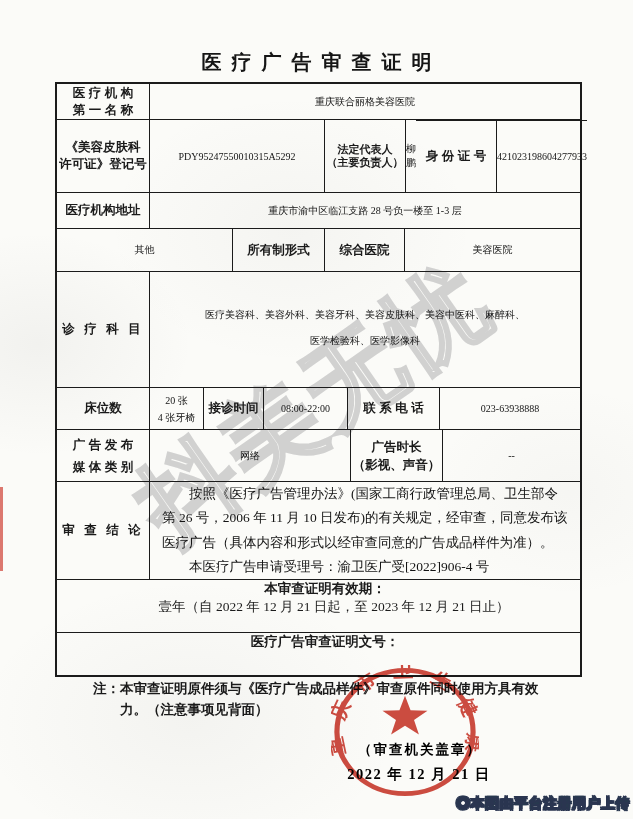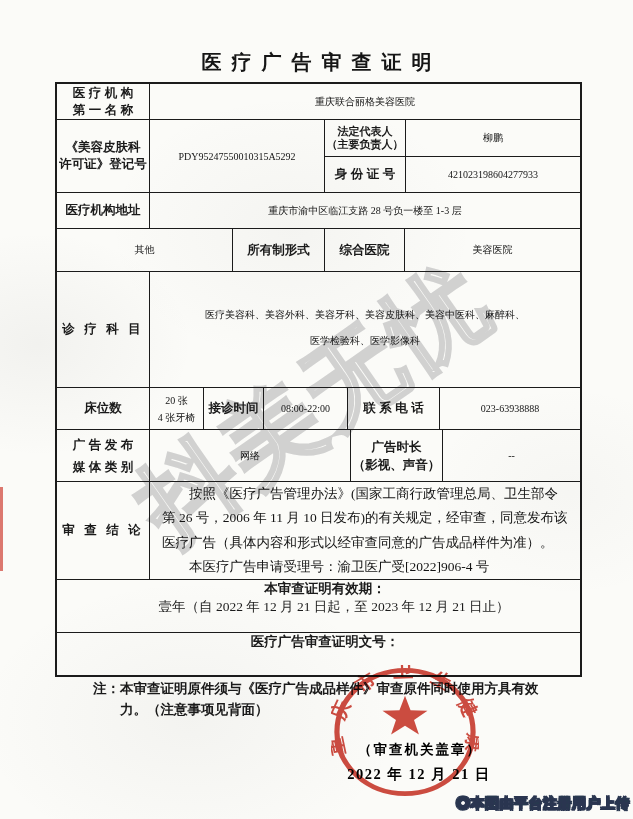--- a/index.html
+++ b/index.html
@@ -31,21 +31,21 @@
   .row + .row { border-top:1.5px solid #1b1b1b; }
   .cell { display:flex; align-items:center; justify-content:center; text-align:center; overflow:hidden; }
   .cell + .cell, .rcol { border-left:1.5px solid #1b1b1b; }
   .label { font-weight:bold; font-size:12.5px; color:#1a1a1a; }
   .value { font-family:"Liberation Serif", serif; font-size:10px; color:#141414; }
   .ml { white-space:pre-line; line-height:17px; }
   .colA { width:92px; flex:none; }
   .colB { width:175px; flex:none; }
   .colC { width:80px; flex:none; }
   .grow { flex:1; }
-  .rcol { flex:1; display:flex; flex-direction:column; }
+  .rcol { flex:1; display:flex; }
   .sub-row { display:flex; flex:1; }
   .sub-row + .sub-row { border-top:1.5px solid #1b1b1b; }
   .sub-row .cell:first-child { width:80px; flex:none; }
   .sub-row .cell + .cell { border-left:1.5px solid #1b1b1b; flex:1; }
   .small-label { font-size:11px; line-height:13px; }
   .dept-value { align-items:flex-start; padding-top:30px; line-height:26px; }
   .conc-cell { flex-direction:column; align-items:stretch; justify-content:center; text-align:left; padding:4px 12px; }
   .conc-cell p { font-family:"Liberation Serif", serif; font-size:13.5px; line-height:24.5px; text-indent:2em; color:#141414; }
   .wide-row { align-items:center; display:flex; padding-left:13px;flex-direction:column; }
   .wide-label { font-weight:bold; font-size:13.5px; flex:none; }

